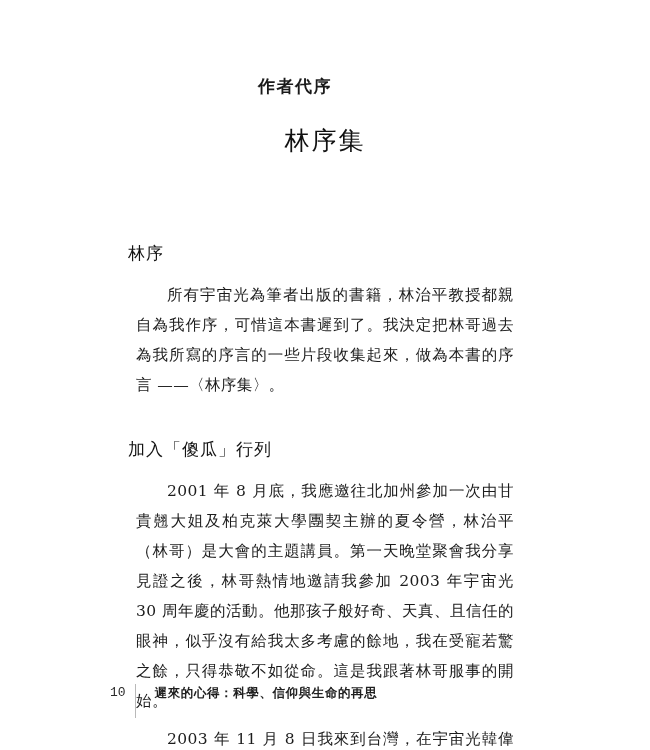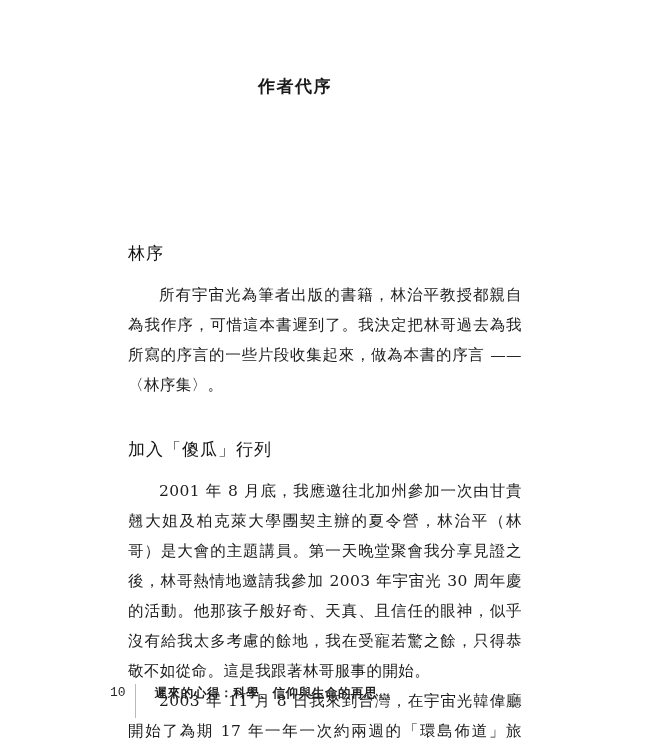--- a/index.html
+++ b/index.html
@@ -73,21 +73,21 @@
 
   .section-heading.first { margin-top: 4px; }
   .section-heading.second { margin-top: 36px; }
 
   .para {
     font-family: "DejaVu Serif", "Liberation Serif", serif;
     font-size: 15.5px;
     line-height: 30px;
     letter-spacing: 0.4px;
     color: #1c1c1c;
-    margin: 0;
+    margin: 8px;
     text-align: justify;
     text-justify: inter-ideograph;
     text-indent: 2em;
   }
 
   .para.after-heading { margin-top: 14px; }
   .para.tight { margin-top: 0; }
 
   
   .footer {
@@ -123,20 +123,21 @@
     white-space: nowrap;
   }
 </style>
 </head>
 <body>
 
 <div class="page">
 
   <div class="doc-title">作者代序</div>
 
+  <div class="doc-subtitle">林序集</div>
 
   <div class="content">
 
     <h2 class="section-heading first">林序</h2>
 
     <p class="para after-heading">所有宇宙光為筆者出版的書籍，林治平教授都親自為我作序，可惜這本書遲到了。我決定把林哥過去為我所寫的序言的一些片段收集起來，做為本書的序言 ——〈林序集〉。</p>
 
     <h2 class="section-heading second">加入「傻瓜」行列</h2>
 
     <p class="para after-heading">2001 年 8 月底，我應邀往北加州參加一次由甘貴翹大姐及柏克萊大學團契主辦的夏令營，林治平（林哥）是大會的主題講員。第一天晚堂聚會我分享見證之後，林哥熱情地邀請我參加 2003 年宇宙光 30 周年慶的活動。他那孩子般好奇、天真、且信任的眼神，似乎沒有給我太多考慮的餘地，我在受寵若驚之餘，只得恭敬不如從命。這是我跟著林哥服事的開始。</p>

